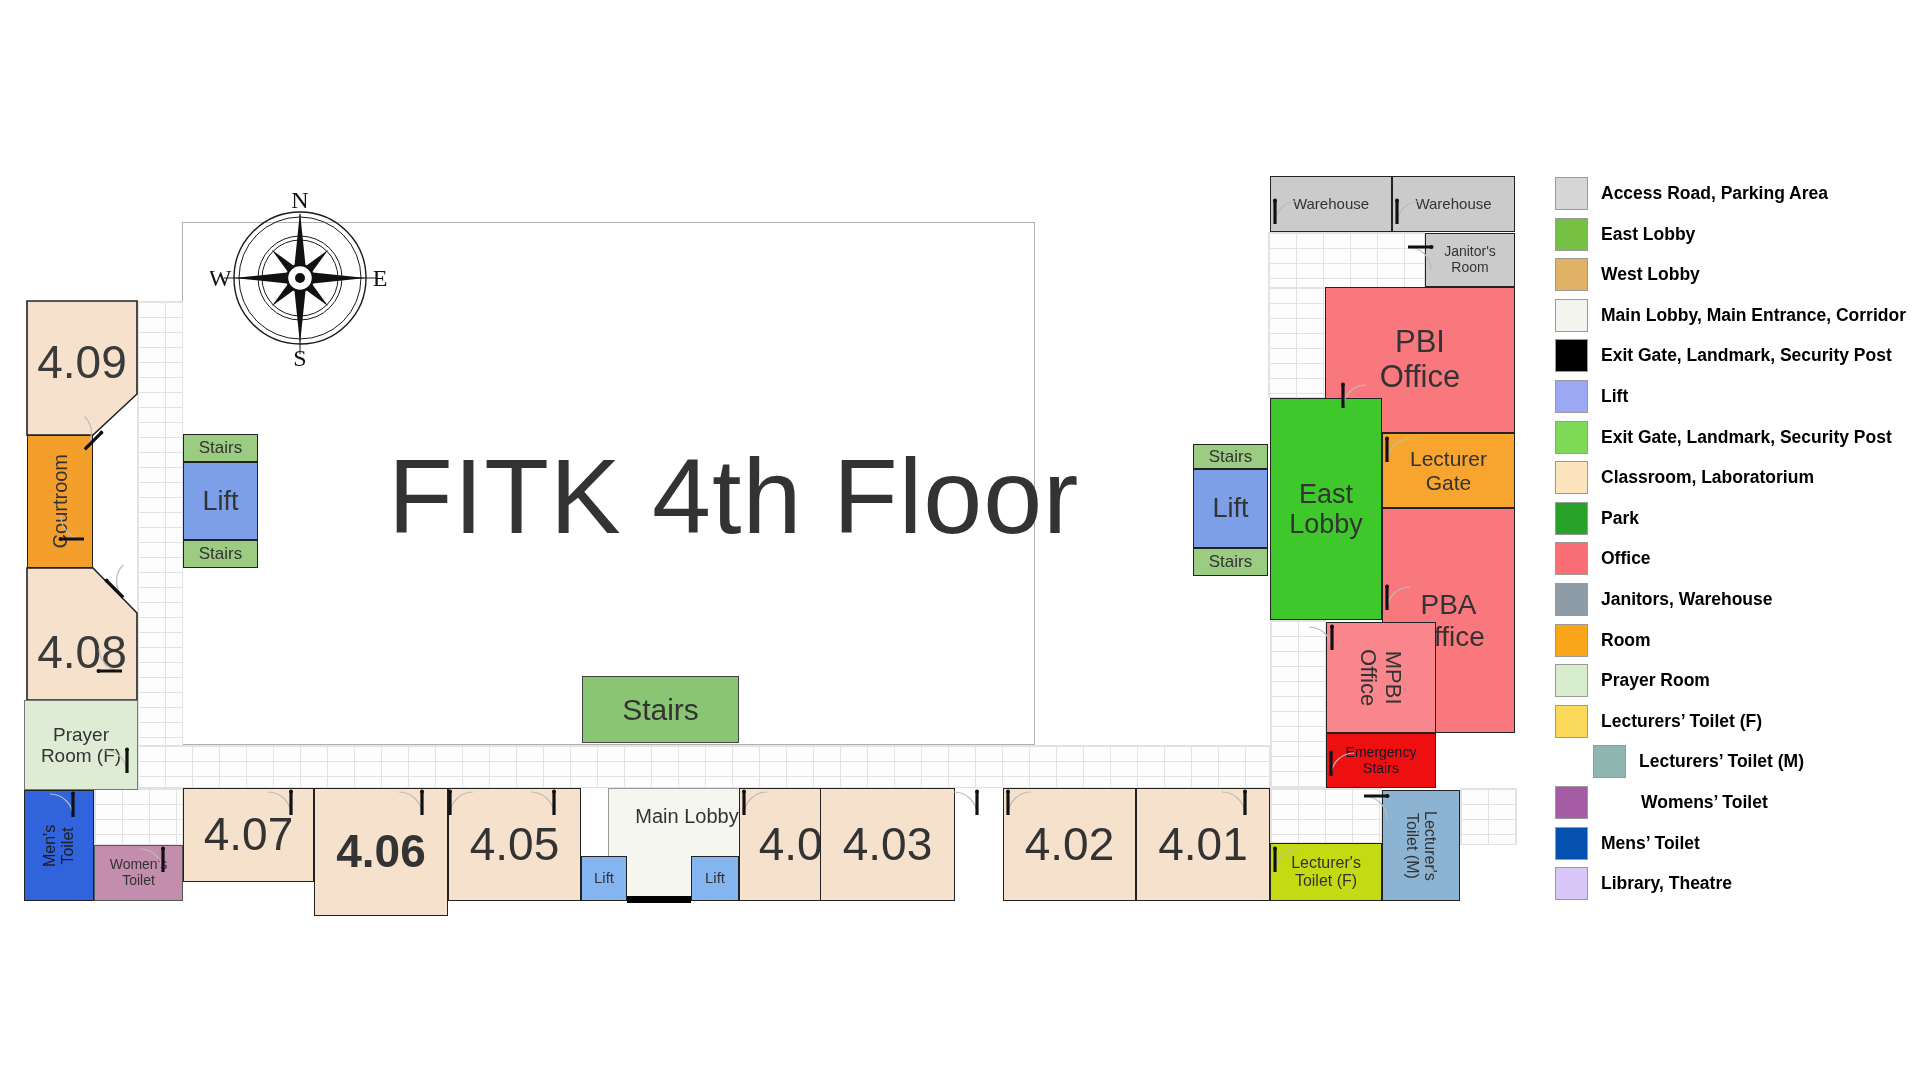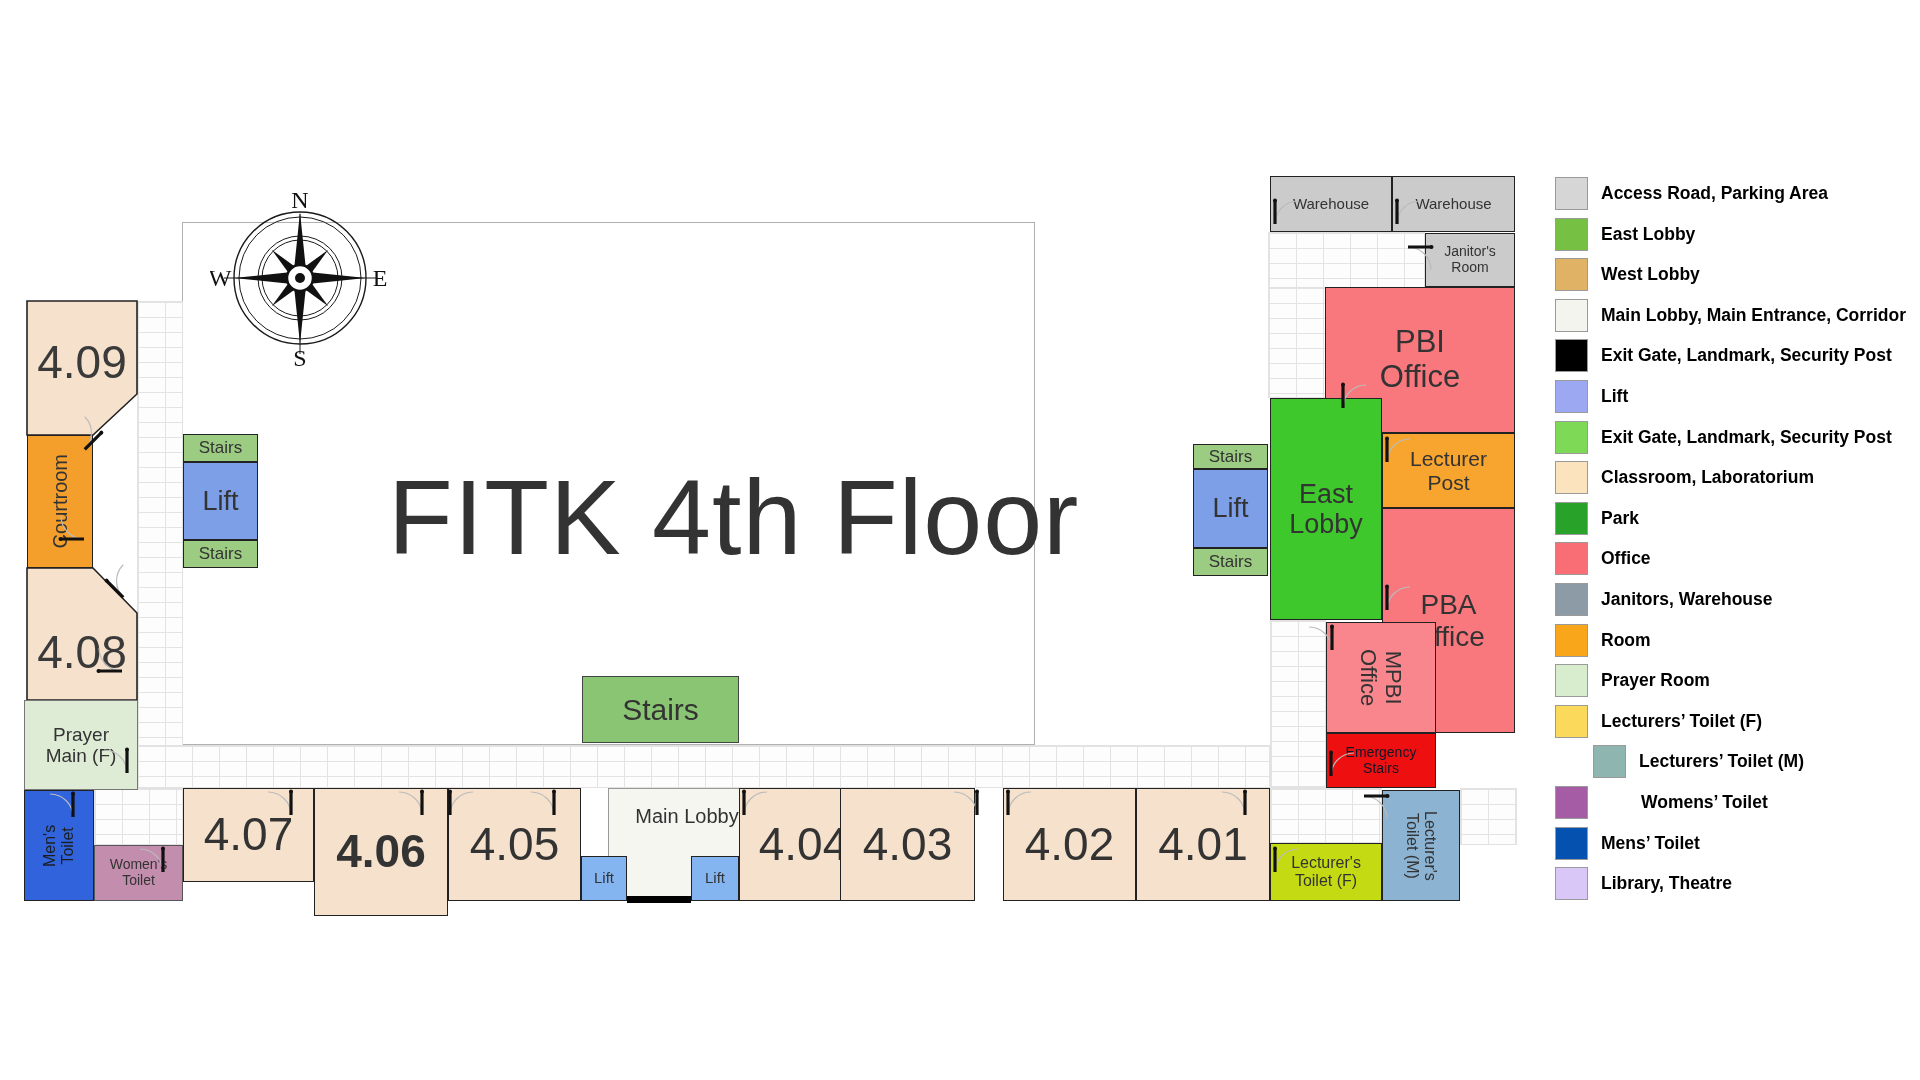--- a/index.html
+++ b/index.html
@@ -56,21 +56,21 @@
       <polygon points="27,568 93,568 137,613 137,700 27,700" fill="#F6E2CC" stroke="#222" stroke-width="1.6"></polygon>
       <text x="82" y="667.56" text-anchor="middle" font-size="46" fill="#3a3a3a">4.08</text>
     </svg>
 
   <div id="rooms">
       <div class="room" style="left: 27px; top: 435px; width: 66px; height: 133px; background: rgb(244, 158, 44); font-size: 20px;">
         <div class="lbl" style="transform: rotate(-90deg);">Courtroom</div>
       </div>
       <div class="room" style="left: 24px; top: 700px; width: 114px; height: 90px; background: rgb(222, 236, 213); font-size: 19px; border: 1px solid rgb(119, 119, 119);">
         <div class="lbl">Prayer
-Main (F)</div>
+Room (F)</div>
       </div>
       <div class="room" style="left: 24px; top: 790px; width: 70px; height: 111px; background: rgb(48, 99, 220); font-size: 16px; color: rgb(29, 29, 29);">
         <div class="lbl" style="transform: rotate(-90deg);">Men's
 Toilet</div>
       </div>
       <div class="room" style="left: 94px; top: 845px; width: 89px; height: 56px; background: rgb(195, 141, 173); font-size: 14px; border: 1px solid rgb(85, 85, 85);">
         <div class="lbl">Women's
 Toilet</div>
       </div>
       <div class="room" style="left: 183px; top: 788px; width: 131px; height: 94px; background: rgb(246, 226, 204); font-size: 46px;">
@@ -87,21 +87,21 @@
       </div>
       <div class="room" style="left: 581px; top: 856px; width: 46px; height: 45px; background: rgb(133, 181, 240); font-size: 15px;">
         <div class="lbl">Lift</div>
       </div>
       <div class="room" style="left: 691px; top: 856px; width: 48px; height: 45px; background: rgb(133, 181, 240); font-size: 15px;">
         <div class="lbl">Lift</div>
       </div>
       <div class="room" style="left: 739px; top: 788px; width: 129px; height: 113px; background: rgb(246, 226, 204); font-size: 46px;">
         <div class="lbl">4.04</div>
       </div>
-      <div class="room" style="left: 840px; top: 788px; width: 135px; height: 113px; background: rgb(246, 226, 204); font-size: 46px;">
+      <div class="room" style="left: 820px; top: 788px; width: 135px; height: 113px; background: rgb(246, 226, 204); font-size: 46px;">
         <div class="lbl">4.03</div>
       </div>
       <div class="room" style="left: 1003px; top: 788px; width: 133px; height: 113px; background: rgb(246, 226, 204); font-size: 46px;">
         <div class="lbl">4.02</div>
       </div>
       <div class="room" style="left: 1136px; top: 788px; width: 134px; height: 113px; background: rgb(246, 226, 204); font-size: 46px;">
         <div class="lbl">4.01</div>
       </div>
       <div class="room" style="left: 582px; top: 676px; width: 157px; height: 67px; background: rgb(138, 197, 115); font-size: 30px; border: 1.5px solid rgb(68, 68, 68);">
         <div class="lbl">Stairs</div>
@@ -137,21 +137,21 @@
       <div class="room" style="left: 1325px; top: 287px; width: 190px; height: 146px; background: rgb(249, 120, 126); font-size: 31px;">
         <div class="lbl">PBI
 Office</div>
       </div>
       <div class="room" style="left: 1270px; top: 398px; width: 112px; height: 222px; background: rgb(62, 200, 43); font-size: 27px;">
         <div class="lbl">East
 Lobby</div>
       </div>
       <div class="room" style="left: 1382px; top: 433px; width: 133px; height: 75px; background: rgb(247, 165, 46); font-size: 21px;">
         <div class="lbl">Lecturer
-Post</div>
+Gate</div>
       </div>
       <div class="room" style="left: 1382px; top: 508px; width: 133px; height: 225px; background: rgb(249, 120, 126); font-size: 28px;">
         <div class="lbl">PBA
 Office</div>
       </div>
       <div class="room" style="left: 1326px; top: 622px; width: 110px; height: 111px; background: rgb(249, 134, 140); font-size: 22px;">
         <div class="lbl" style="transform: rotate(90deg);">MPBI
 Office</div>
       </div>
       <div class="room" style="left: 1326px; top: 733px; width: 110px; height: 55px; background: rgb(238, 16, 16); font-size: 14px; color: #0f172a;">
@@ -341,21 +341,21 @@
       </div>
       <div class="door" style="left: 58px; top: 536px; transform: rotate(-90deg); transform-origin: 3px 3px;">
         <svg width="28" height="28" viewBox="0 0 28 28">
           <path d="M3,26 A23,23 0 0 1 26,3" fill="none" stroke="#bbb" stroke-width="1.2"></path>
           <line x1="3" y1="2" x2="3" y2="26" stroke="#111" stroke-width="3.2"></line>
           <circle cx="3" cy="2.5" r="2" fill="#111"></circle>
         </svg>
       </div>
     </div>
 
-  <div id="title" style="left:388px;top:457px;">FITK 4th Floor</div>
+  <div id="title" style="left:388px;top:436px;">FITK 4th Floor</div>
 
   <svg id="compass" style="left:210px;top:190px;" width="180" height="180" viewBox="0 0 180 180">
     <line x1="14" y1="88" x2="166" y2="88" stroke="#1a1a1a" stroke-width="1"></line>
     <line x1="90" y1="24" x2="90" y2="164" stroke="#1a1a1a" stroke-width="1"></line>
     <circle cx="90" cy="88" r="66" fill="none" stroke="#1a1a1a" stroke-width="1.4"></circle>
     <circle cx="90" cy="88" r="61" fill="none" stroke="#1a1a1a" stroke-width="1"></circle>
     <circle cx="90" cy="88" r="42" fill="none" stroke="#1a1a1a" stroke-width="1"></circle>
     <circle cx="90" cy="88" r="38" fill="none" stroke="#1a1a1a" stroke-width="1"></circle>
     <g fill="#111">
       <path transform="rotate(45 90 88)" d="M90,48 L95,80 L90,88 L85,80 Z"></path>

